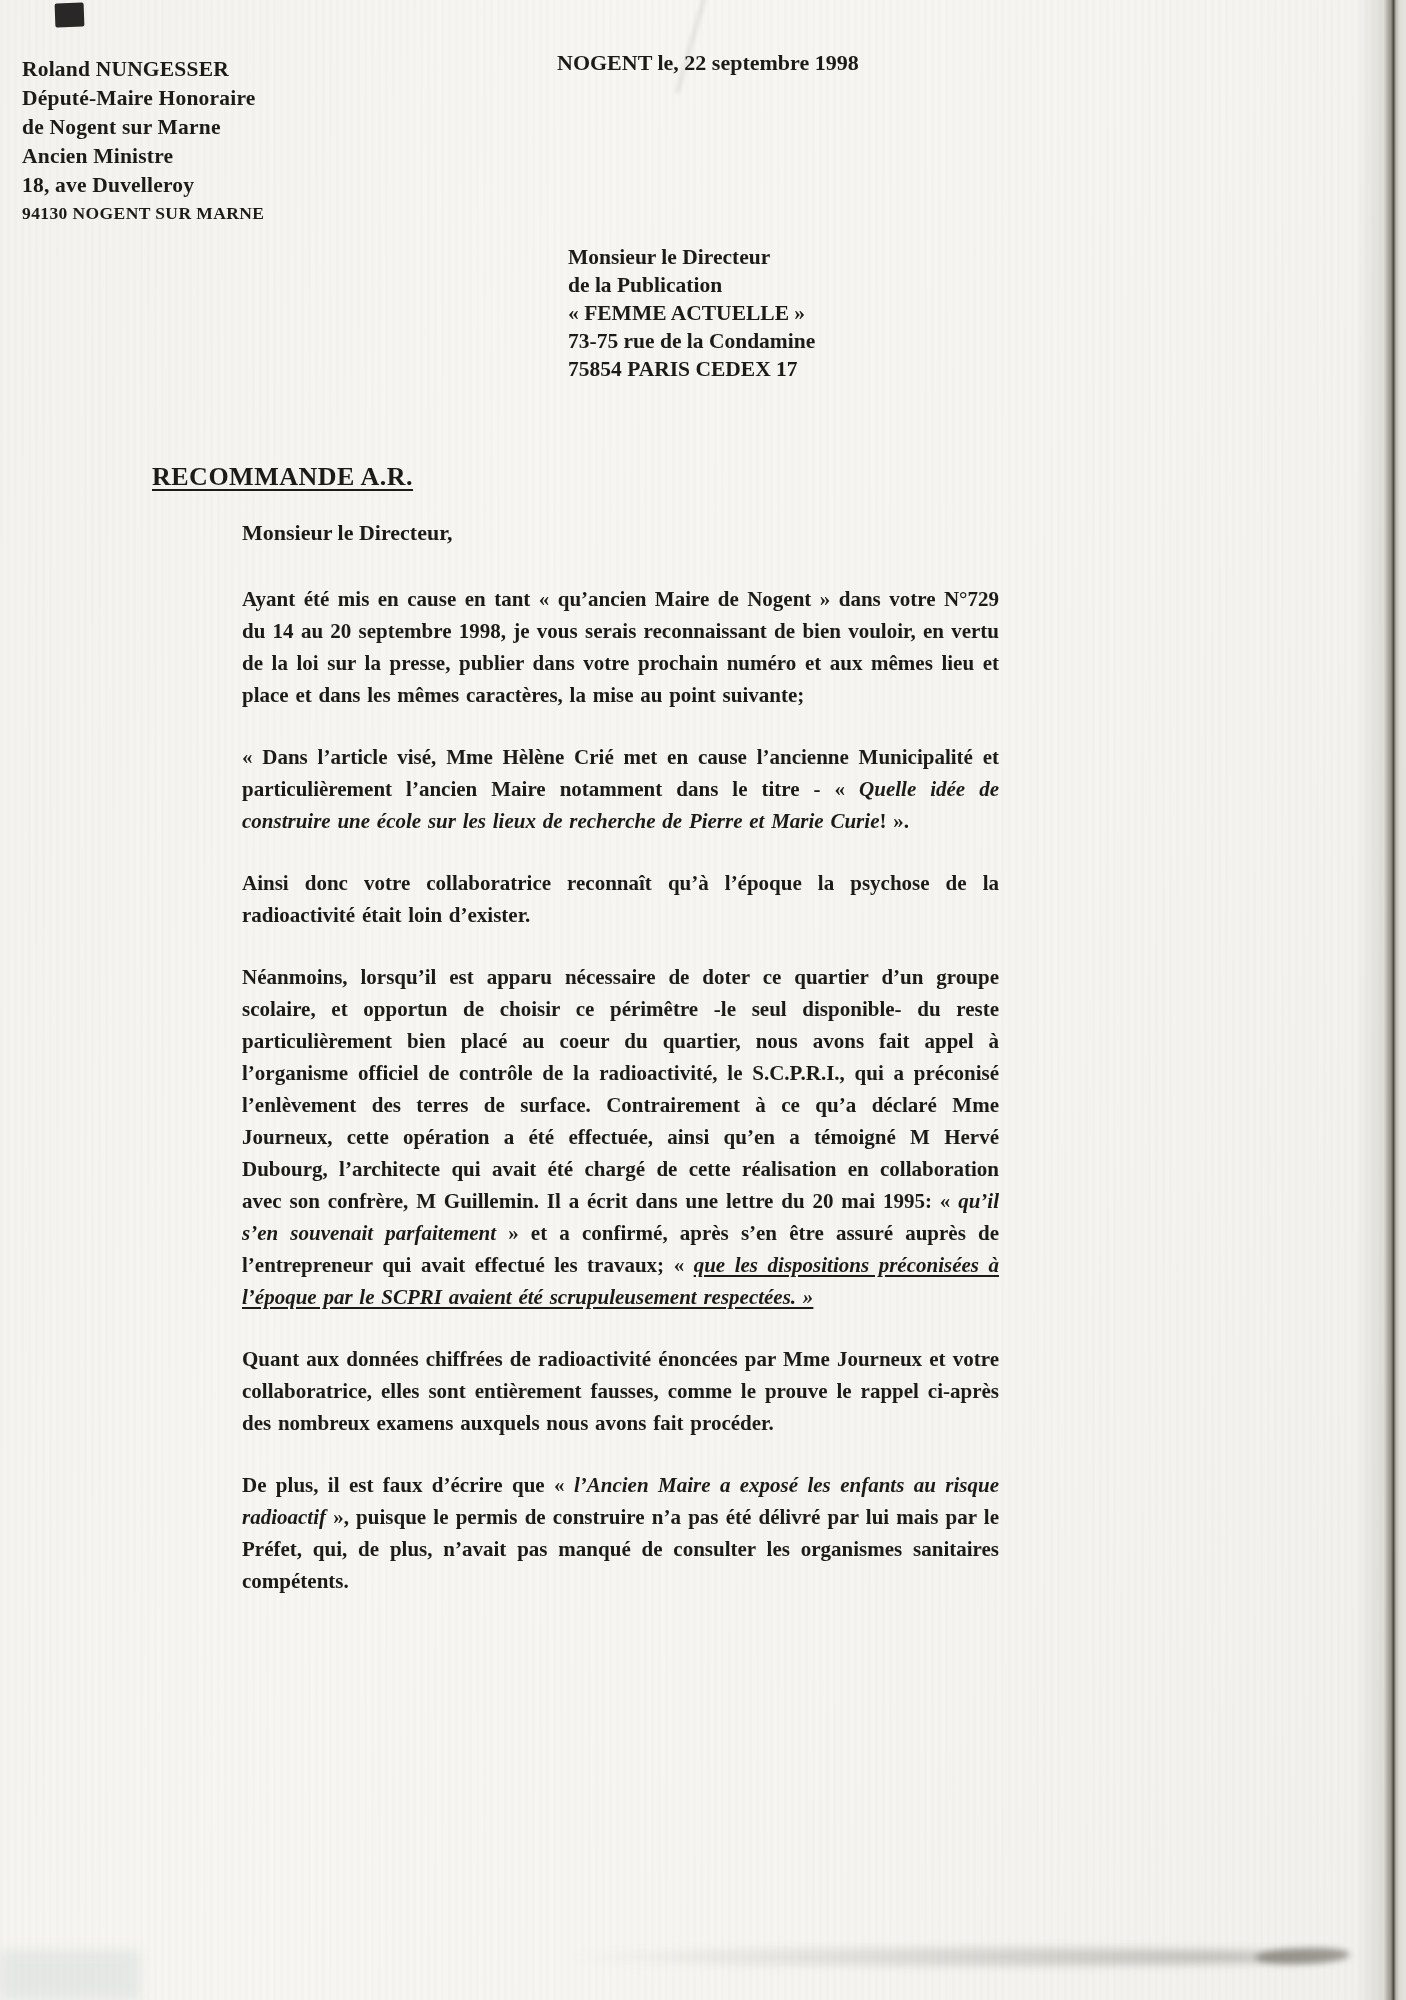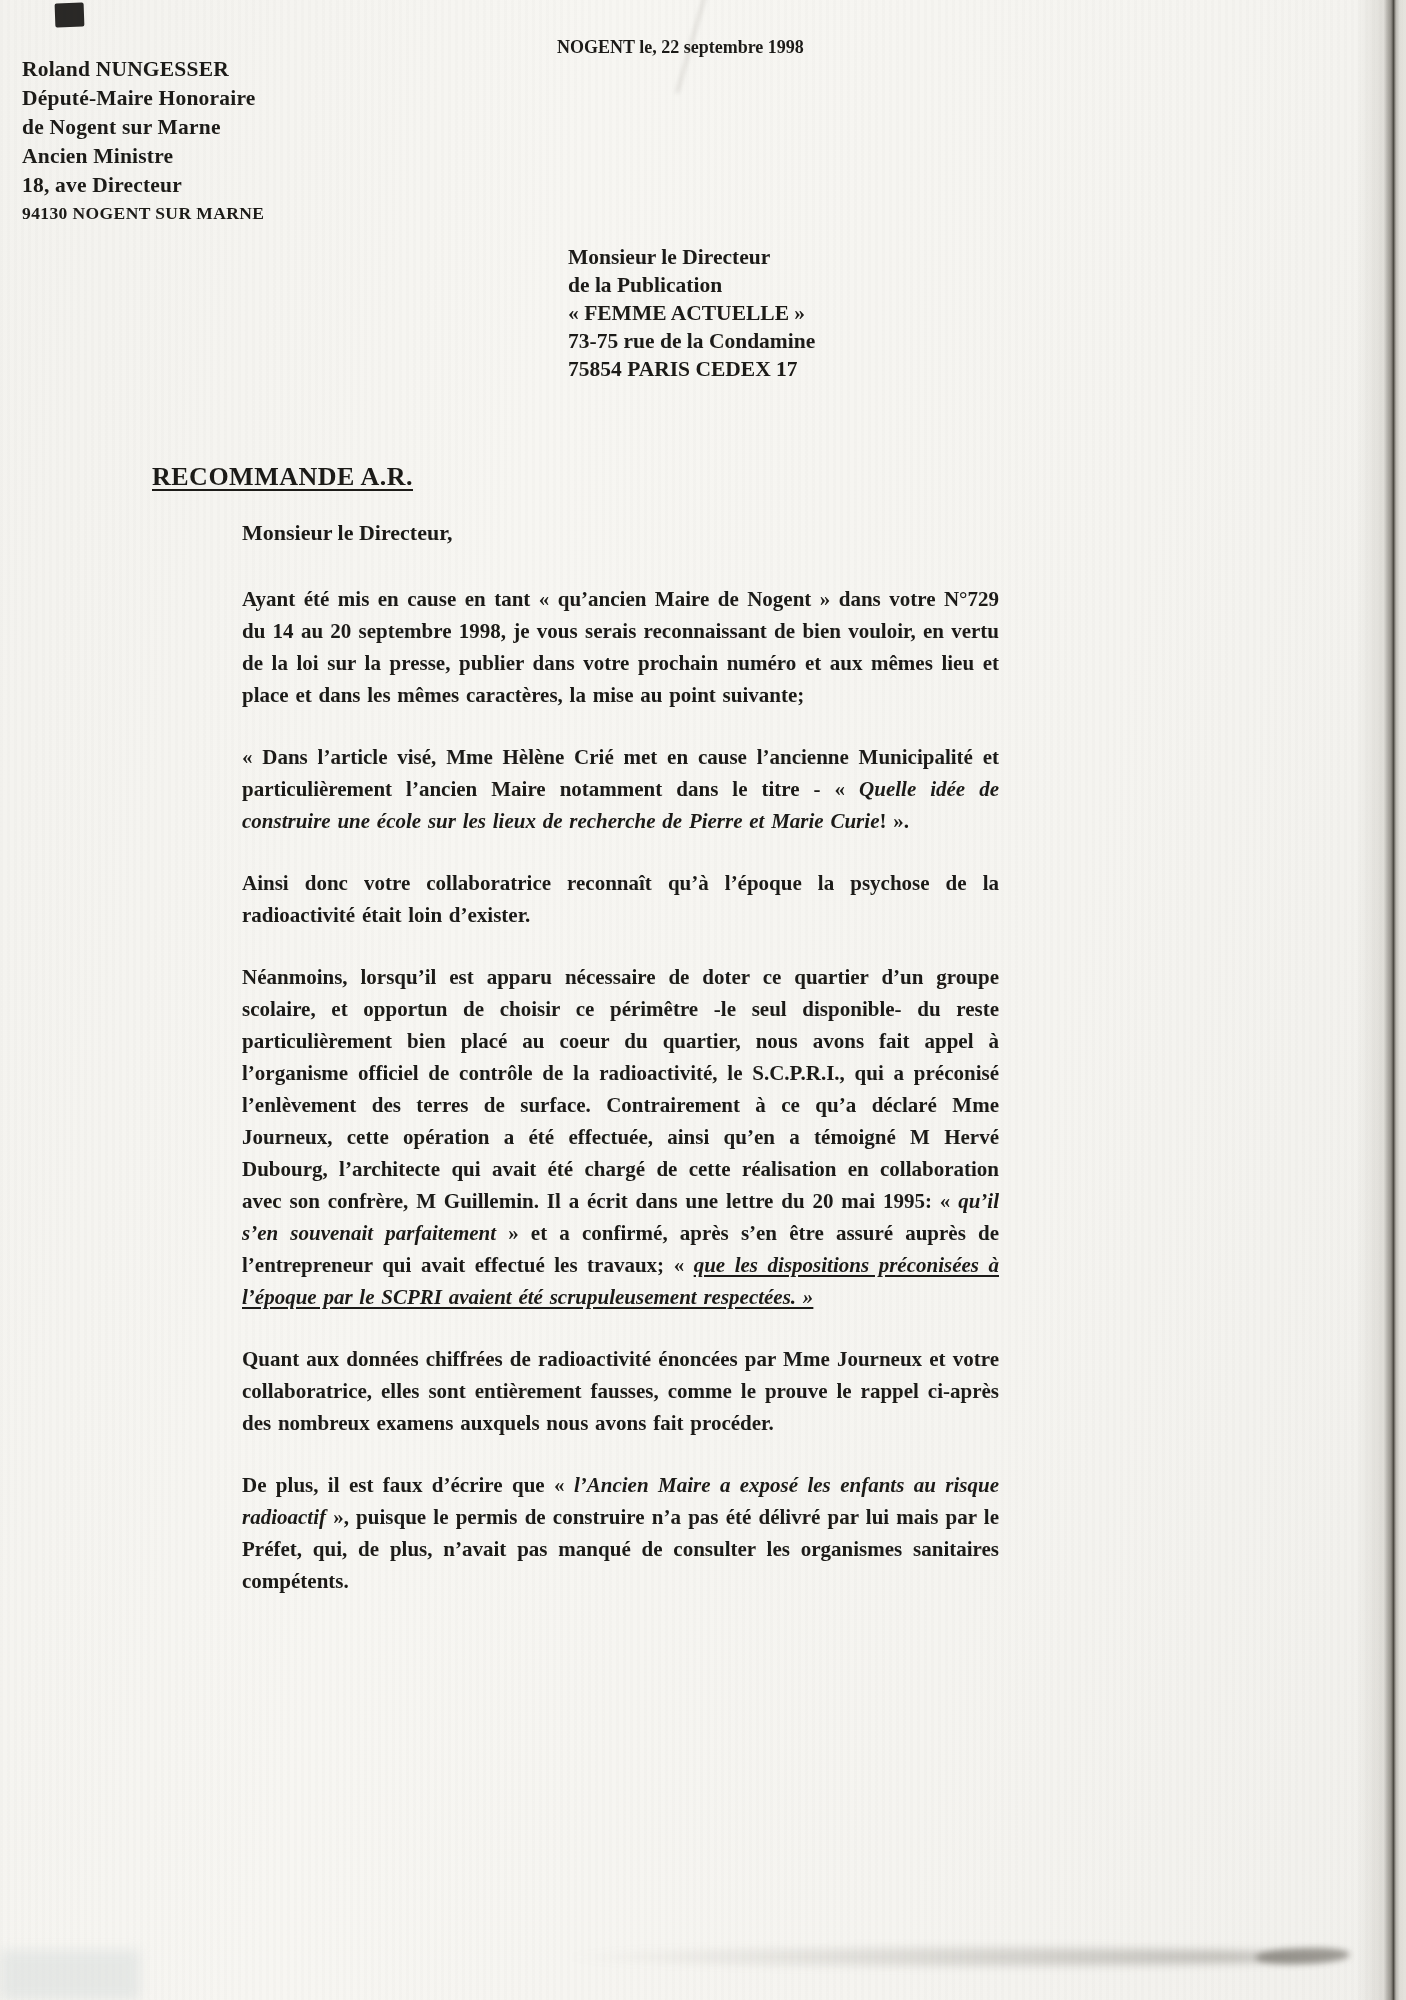--- a/index.html
+++ b/index.html
@@ -86,22 +86,22 @@
     line-height: 29px;
     letter-spacing: 0.2px;
   }
   .sender .line-small {
     font-size: 17.5px;
     line-height: 26px;
     letter-spacing: 0.4px;
   }
   .dateline {
     position: absolute;
-    left: 557px; top: 37px;
-    font-size: 18px;
+    left: 557px; top: 50px;
+    font-size: 22px;
   }
   .recipient {
     position: absolute;
     left: 568px; top: 243px;
     font-size: 21.5px;
     line-height: 28px;
   }
   .subject {
     position: absolute;
     left: 152px; top: 462px;
@@ -145,21 +145,21 @@
 <div class="page">
 
   <div class="corner-mark"></div>
   <div class="crease"></div>
 
   <div class="sender">
     <div>Roland NUNGESSER</div>
     <div>Député-Maire Honoraire</div>
     <div>de Nogent sur Marne</div>
     <div>Ancien Ministre</div>
-    <div>18, ave Directeur</div>
+    <div>18, ave Duvelleroy</div>
     <div class="line-small">94130  NOGENT SUR MARNE</div>
   </div>
 
   <div class="dateline">NOGENT le,  22 septembre 1998</div>
 
   <div class="recipient">
     <div>Monsieur le Directeur</div>
     <div>de la Publication</div>
     <div>« FEMME ACTUELLE »</div>
     <div>73-75 rue de la Condamine</div>

